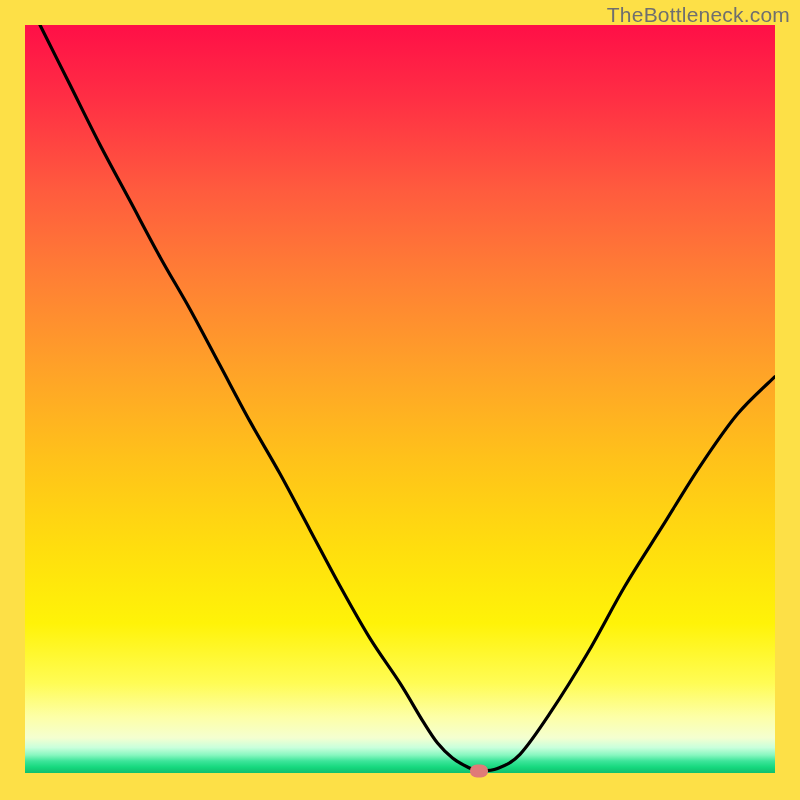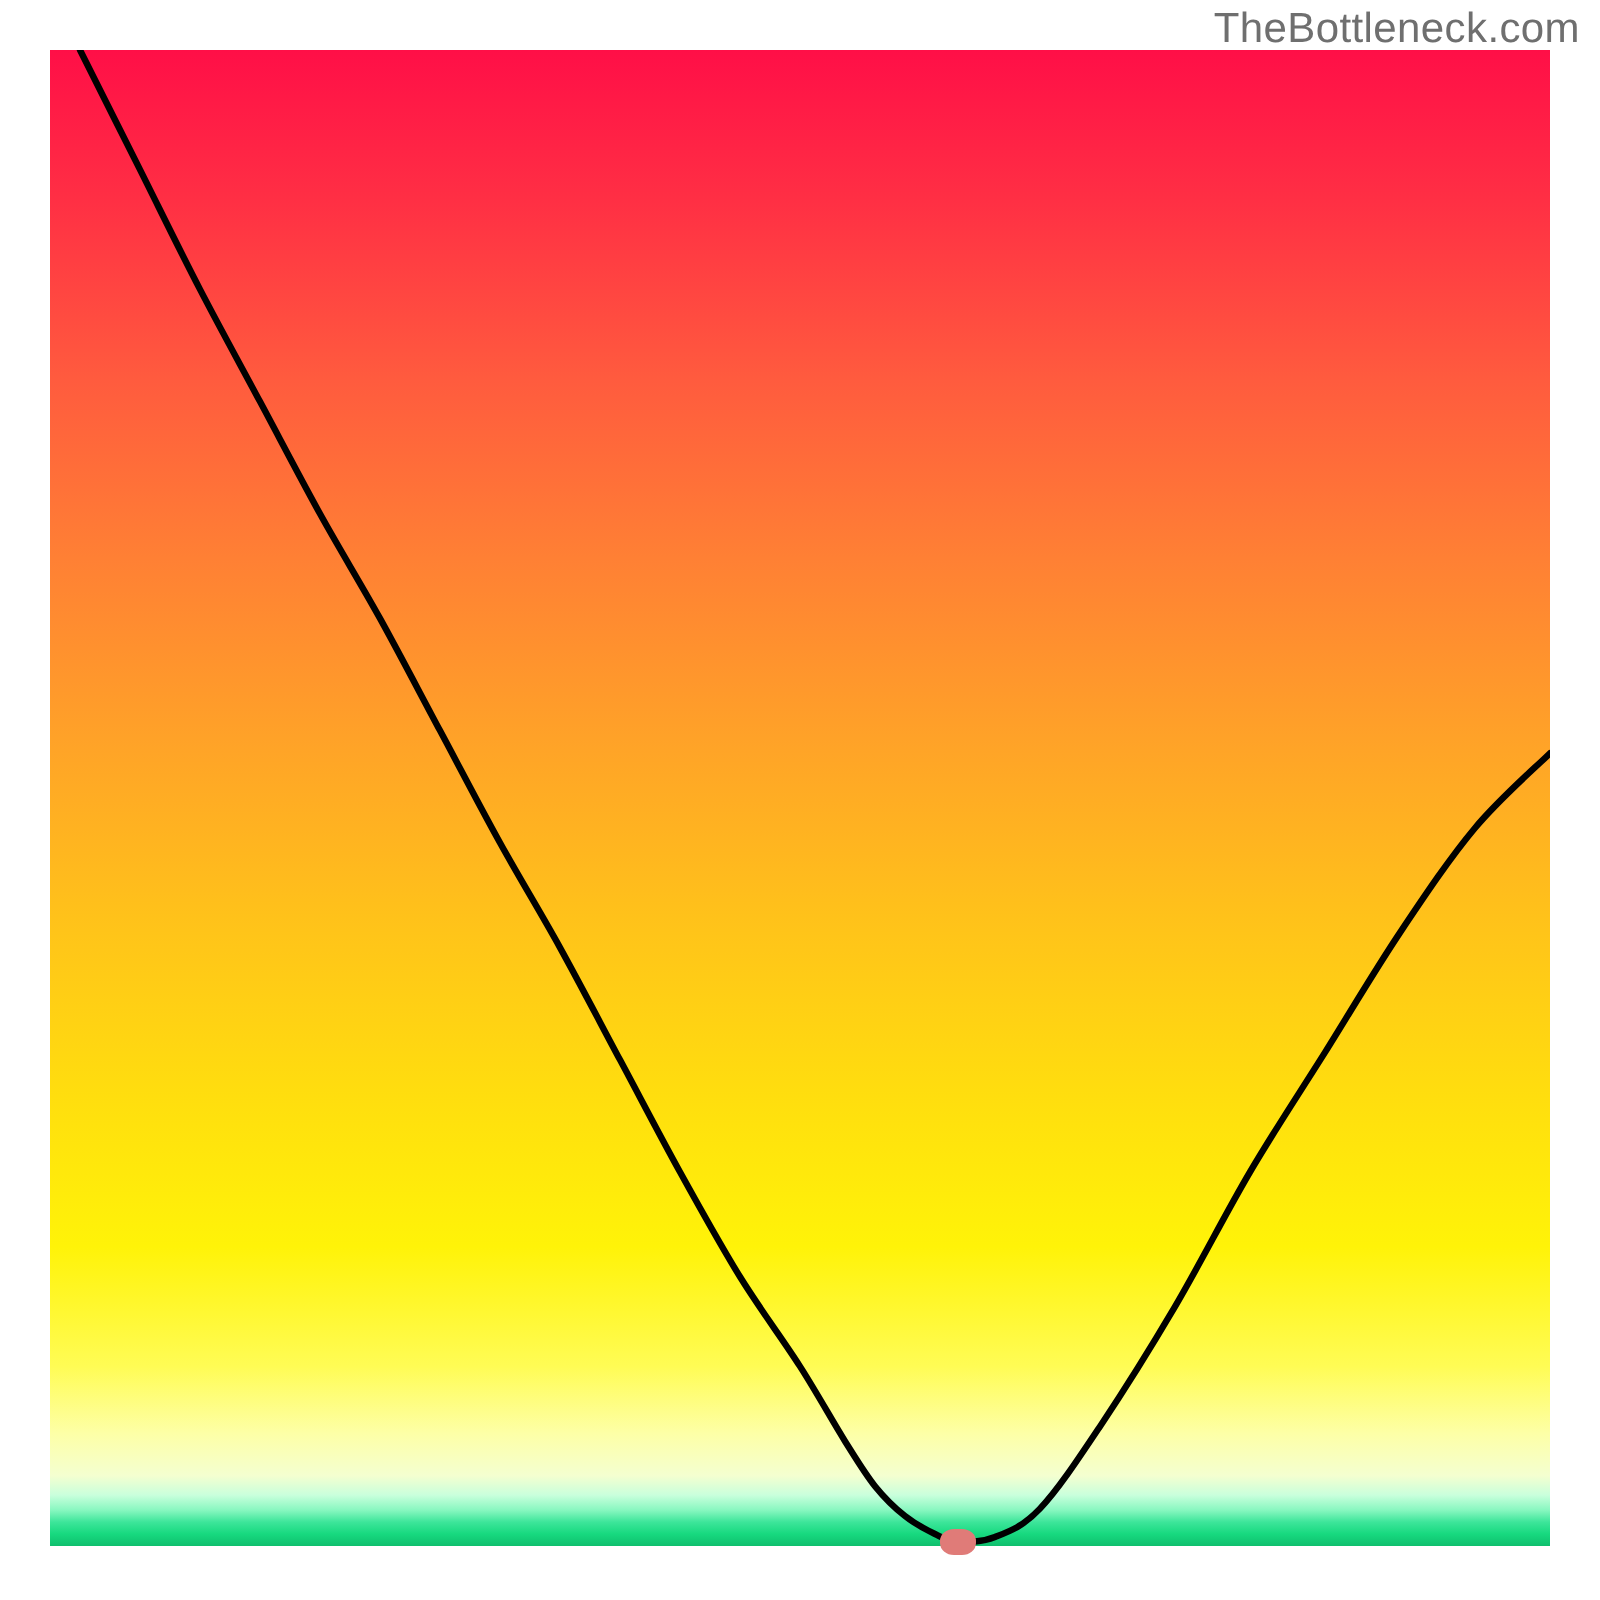--- a/index.html
+++ b/index.html
@@ -8,21 +8,21 @@
     width: 800px;
     height: 800px;
     background: #000;
     overflow: hidden;
     font-family: Arial, Helvetica, sans-serif;
   }
   .frame {
     position: relative;
     width: 800px;
     height: 800px;
-    background: #ffffff;
+    background: #fde047;
   }
   .plot-area {
     position: absolute;
     left: 25px;
     top: 25px;
     width: 750px;
     height: 748px;
     
     background: linear-gradient(to bottom,
       #ff0f47 0%,

